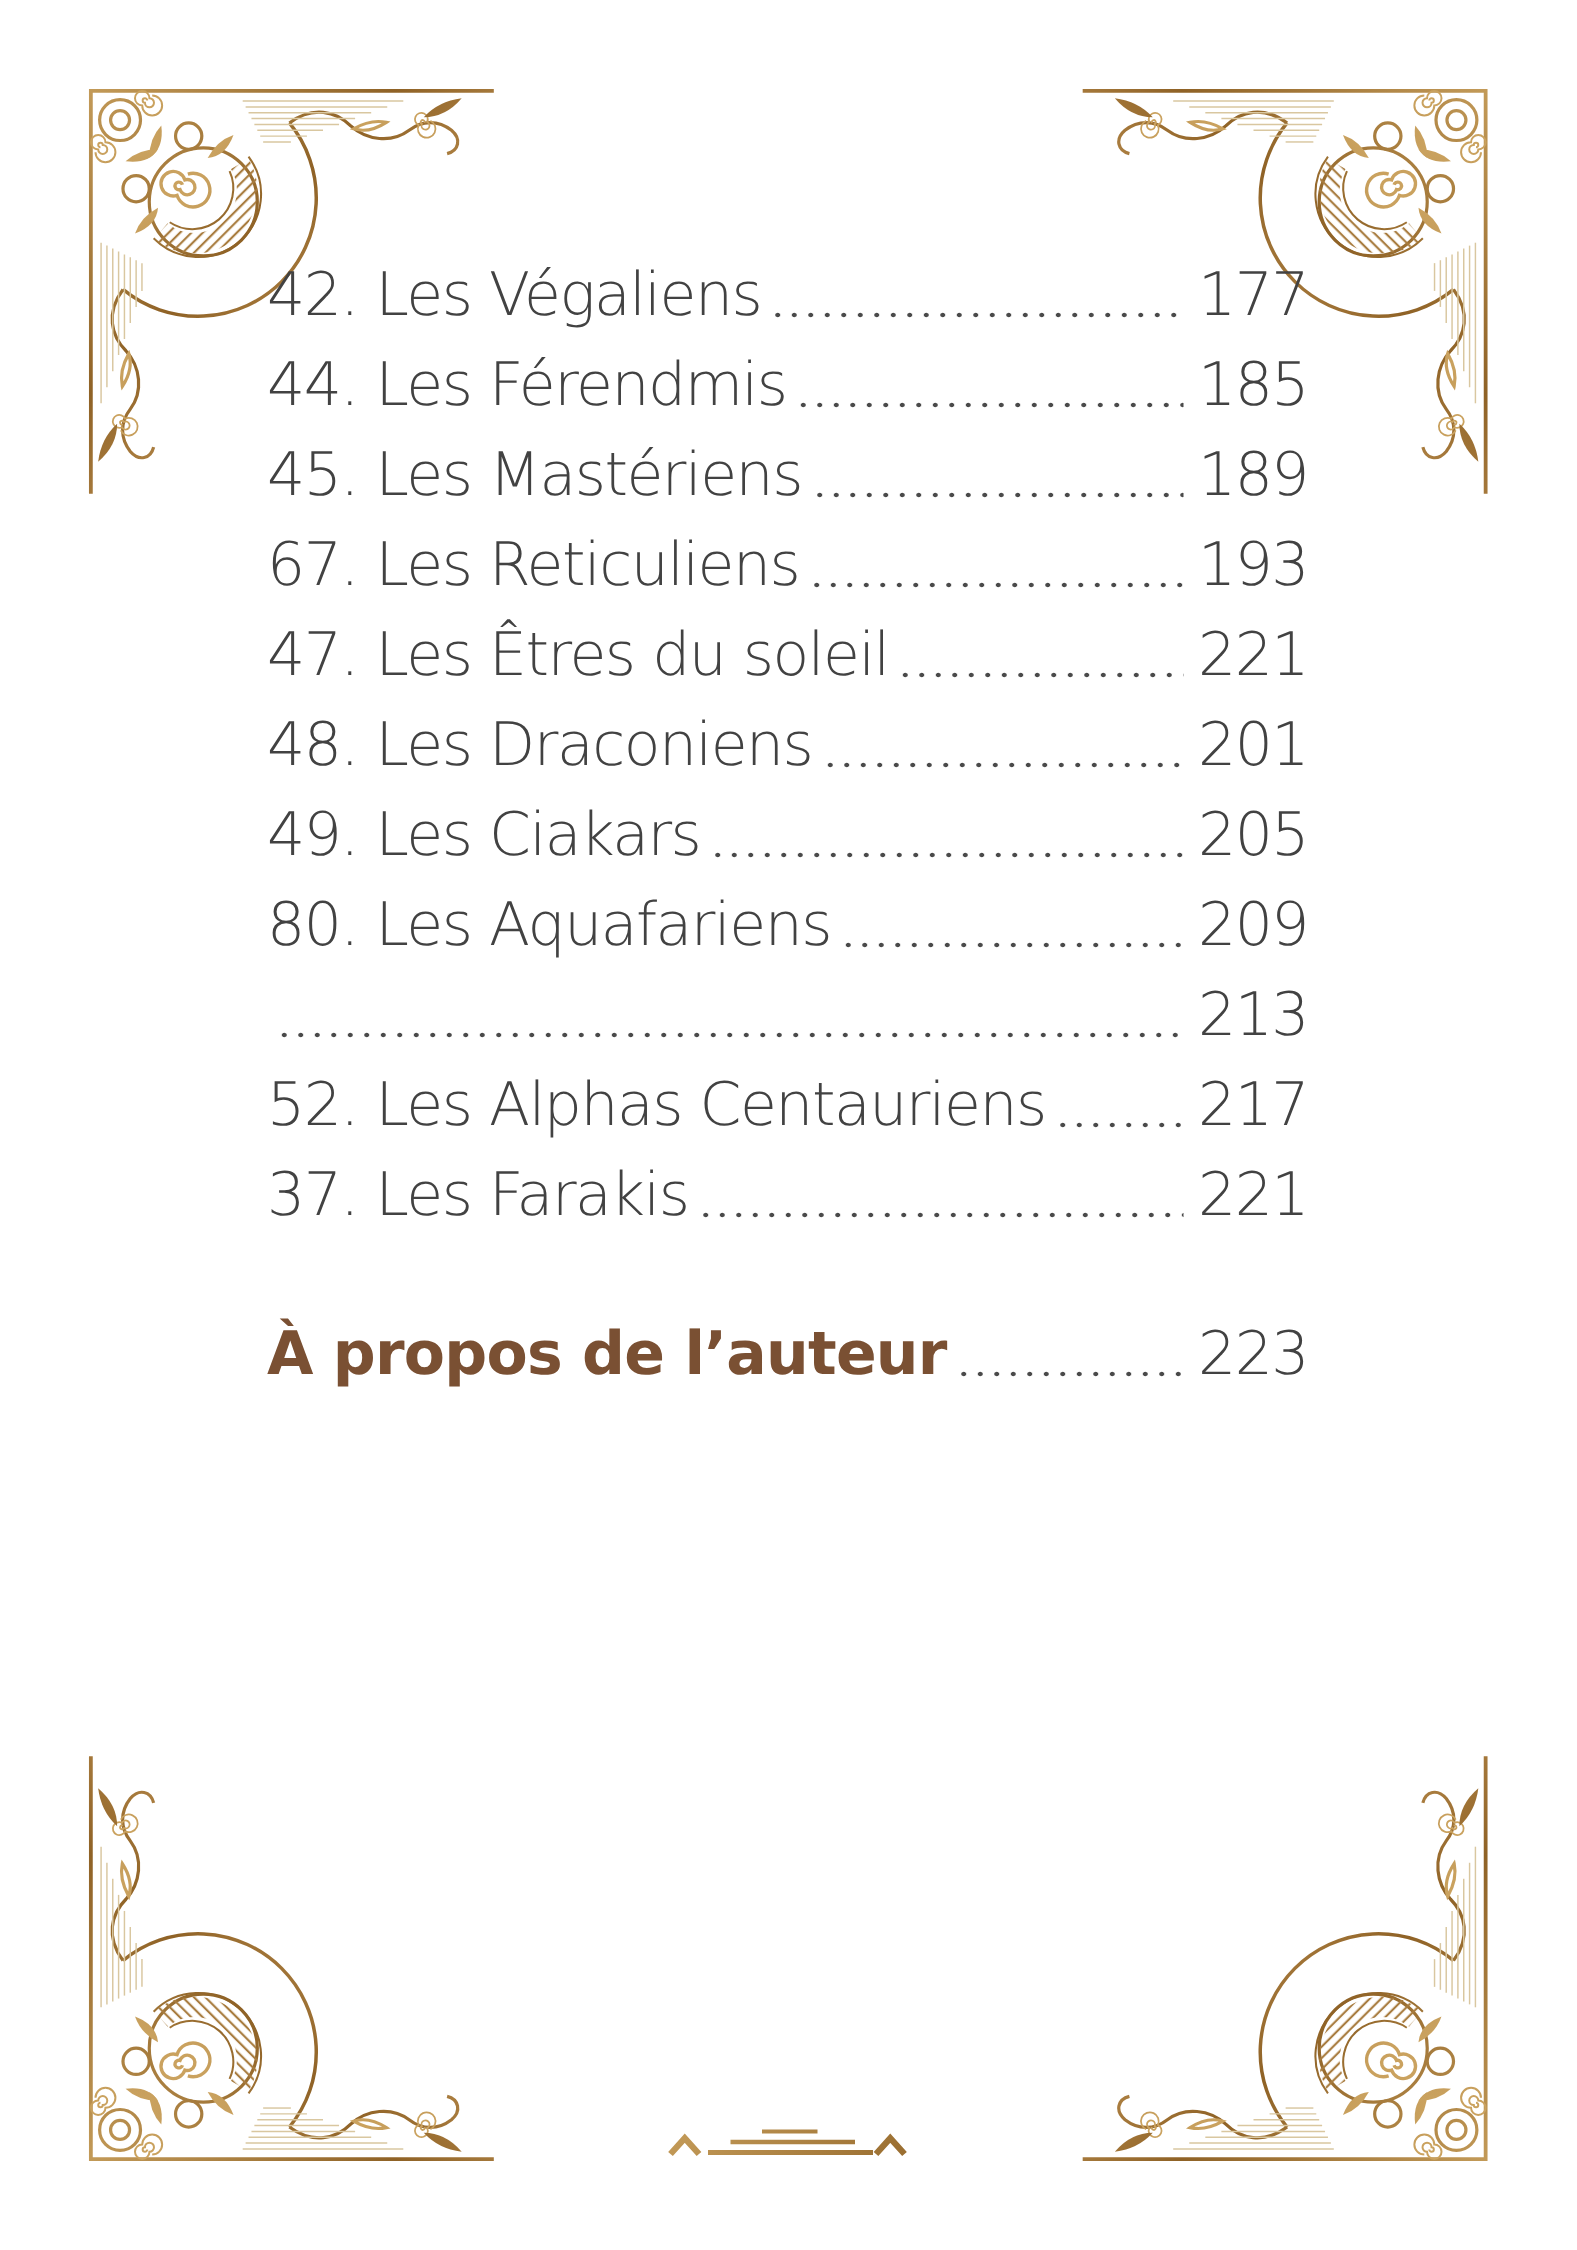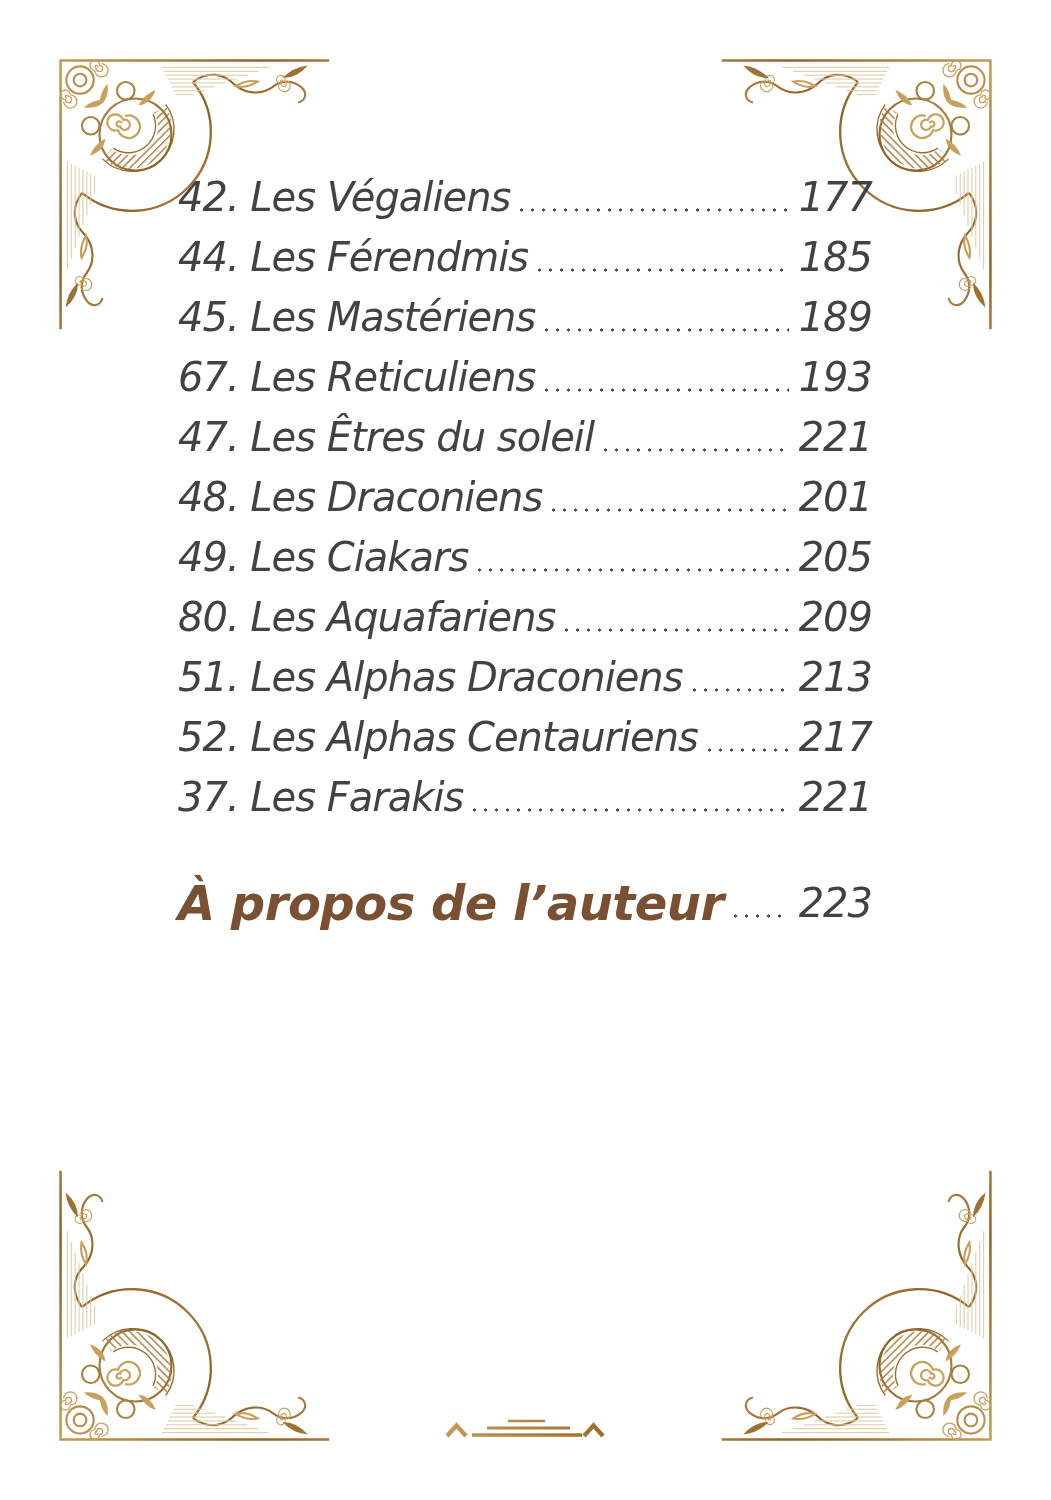--- a/index.html
+++ b/index.html
@@ -10,32 +10,32 @@
   
   .corner{position:absolute;width:292px;height:292px;}
   .corner svg{width:100%;height:100%;display:block;}
   .corner.tl{left:45px;top:45px;}
   .corner.tr{right:45px;top:45px;transform:scaleX(-1);}
   .corner.bl{left:45px;bottom:45px;transform:scaleY(-1);}
   .corner.br{right:45px;bottom:45px;transform:scale(-1,-1);}
   .divider{position:absolute;left:437px;top:1406px;width:176px;height:42px;}
   .divider svg{width:100%;height:100%;display:block;}
   
-  .toc{position:absolute;left:178px;top:167px;width:694px;color:#424242;font-style:italic;}
+  .toc{position:absolute;left:178px;top:167px;width:694px;color:#424242;}
   .toc-row{display:flex;align-items:center;height:60px;font-size:40px;font-weight:200;letter-spacing:-1px;}
   .toc-title{white-space:nowrap;}
   .toc-page{white-space:nowrap;}
   .toc-leader{
     flex:1 1 auto;align-self:stretch;margin:0 10px 0 6px;min-width:14px;
     background-image:radial-gradient(circle,#4a4a4a 1.35px,rgba(0,0,0,0) 1.75px);
     background-size:11px 4px;background-repeat:repeat-x;
     background-position:left bottom 15px;
   }
   .about-row{margin-top:46px;}
-  .about-row .toc-title{color:#7a5033;font-weight:700;font-size:48px;letter-spacing:-0.5px;text-align:center;}
+  .about-row .toc-title{color:#7a5033;font-weight:700;font-size:40px;letter-spacing:-0.5px;text-align:center;}
 </style>
 </head>
 <body>
 
 <svg width="0" height="0" style="position:absolute" aria-hidden="true">
   <defs>
     <linearGradient id="gold" gradientUnits="userSpaceOnUse" x1="0" y1="0" x2="300" y2="300">
       <stop offset="0" stop-color="#caa25f"></stop>
       <stop offset="0.4" stop-color="#8f6226"></stop>
       <stop offset="0.7" stop-color="#c89c5c"></stop>
@@ -172,21 +172,20 @@
     <span class="toc-page">205</span>
   </div>
 
   <div class="toc-row">
     <span class="toc-title">80. Les Aquafariens</span>
     <span class="toc-leader"></span>
     <span class="toc-page">209</span>
   </div>
 
   <div class="toc-row">
-    <span class="toc-title">51. Les Alphas Draconiens</span>
     <span class="toc-leader"></span>
     <span class="toc-page">213</span>
   </div>
 
   <div class="toc-row">
     <span class="toc-title">52. Les Alphas Centauriens</span>
     <span class="toc-leader"></span>
     <span class="toc-page">217</span>
   </div>
 

